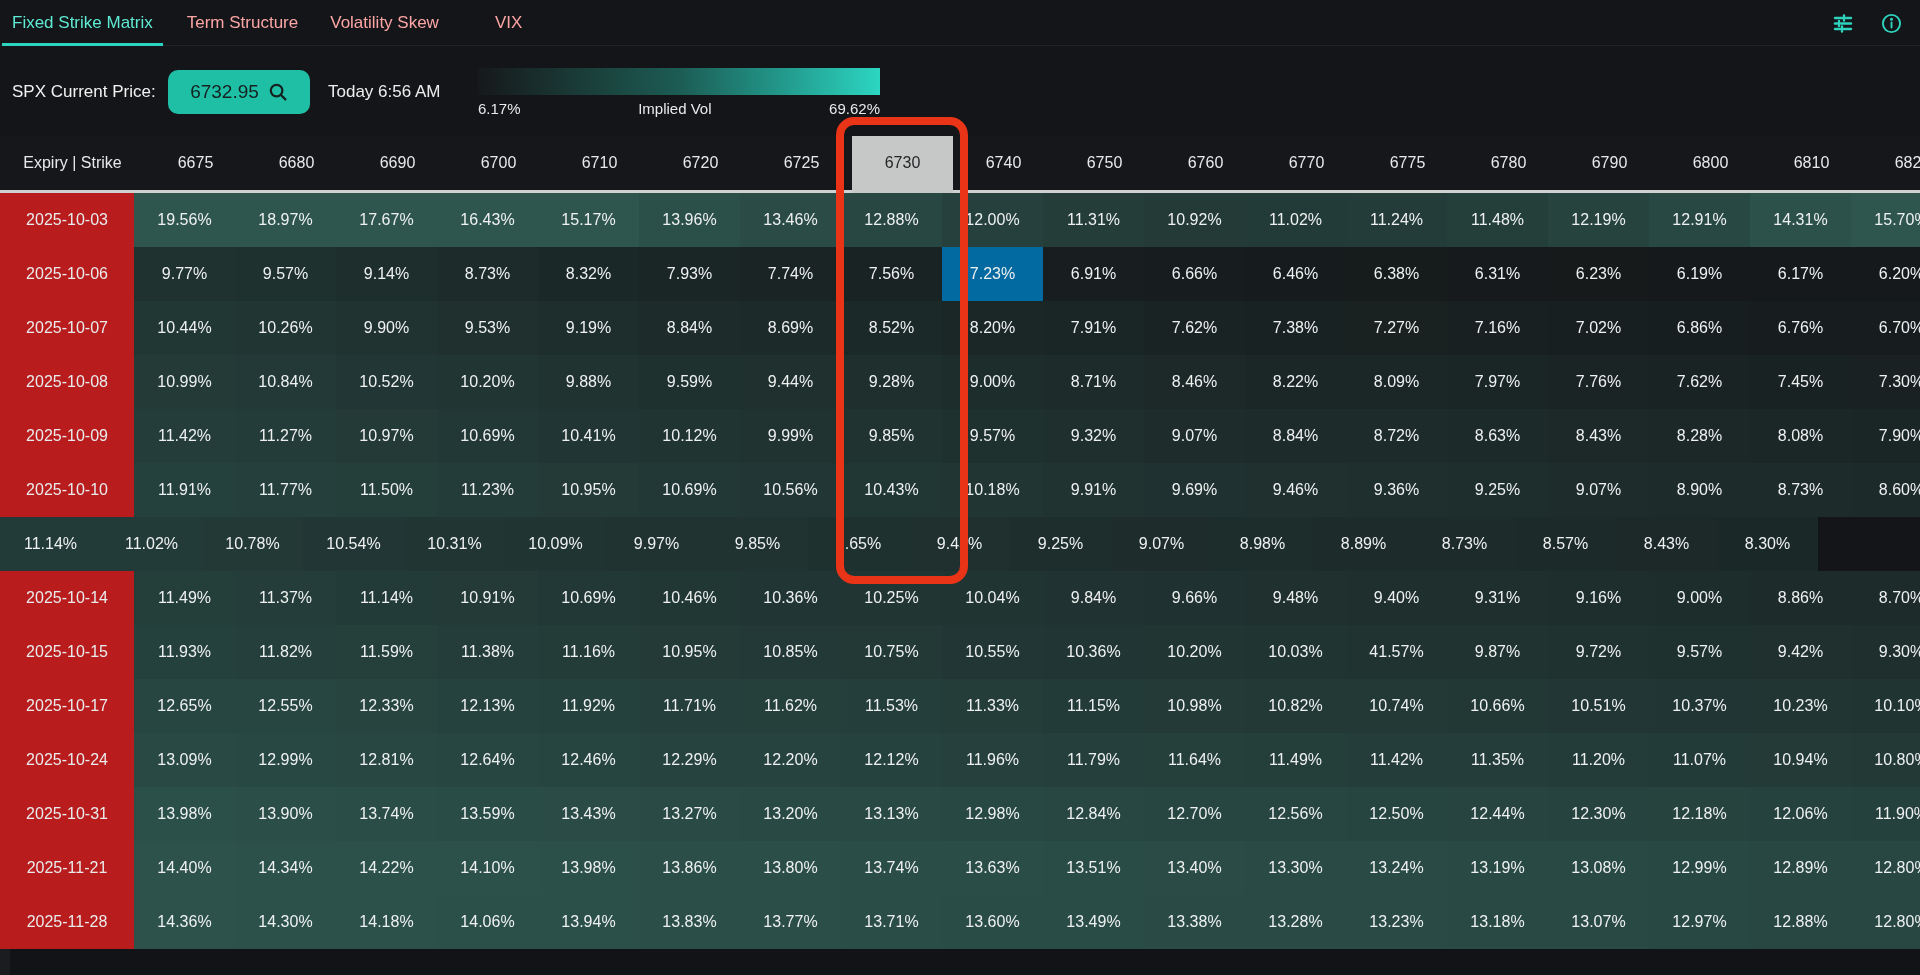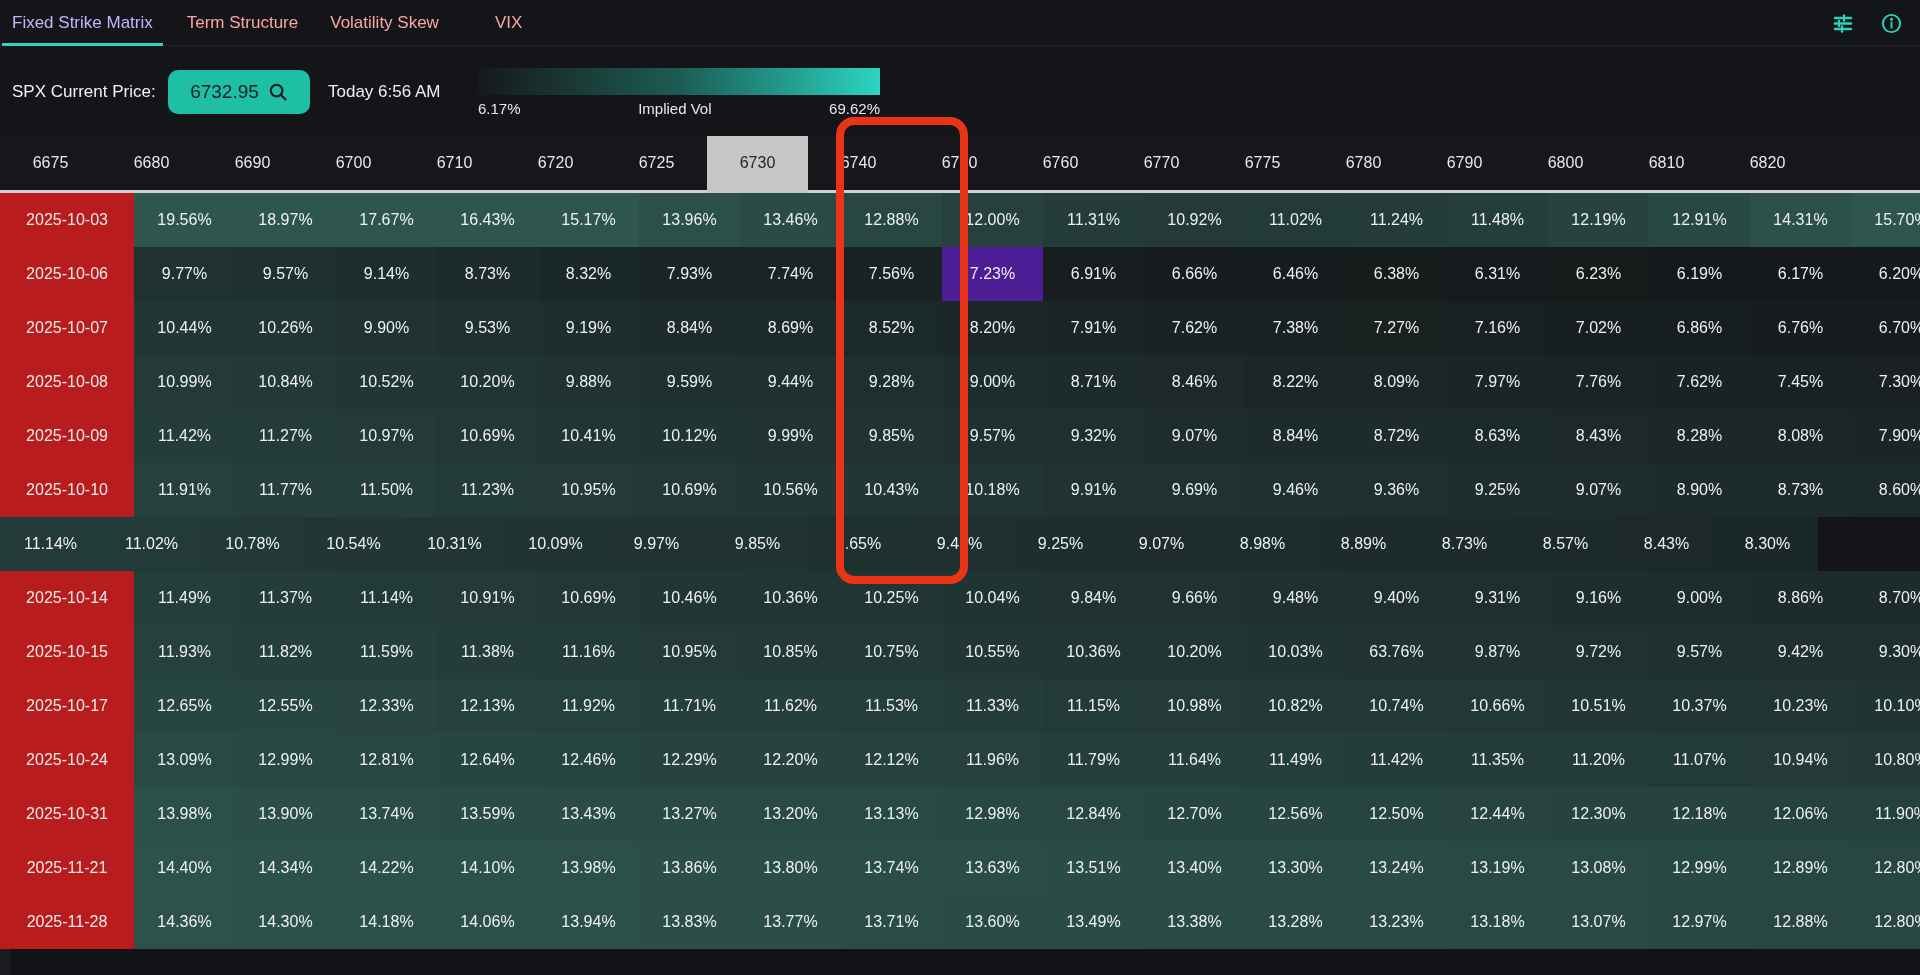--- a/index.html
+++ b/index.html
@@ -4,21 +4,21 @@
 <style>
   * { box-sizing: border-box; margin: 0; padding: 0; }
   html, body { width: 1920px; height: 975px; overflow: hidden; background: #141518;
     font-family: "Liberation Sans", "DejaVu Sans", sans-serif; color: #e9ebed; }
 
   
   .nav { position: relative; height: 46px; display: flex; align-items: center;
     padding-left: 2px; border-bottom: 1px solid #232427; background: #141518; }
   .tab { font-size: 17px; color: #fca5a5; padding: 0 10px; height: 46px;
     display: flex; align-items: center; cursor: pointer; }
-  .tab.active { color: #c4b5fd; border-bottom: 3px solid #2dd4bf; padding-top: 3px; }
+  .tab.active { color: #5eead4; border-bottom: 3px solid #2dd4bf; padding-top: 3px; }
   .tab.gap-lg { margin-left: 36px; }
   .nav-icons { position: absolute; right: 16px; top: 0; height: 46px;
     display: flex; align-items: center; gap: 22px; }
   .icon-btn { width: 26px; height: 26px; display: flex; align-items: center;
     justify-content: center; cursor: pointer; }
 
   
   .toolbar { position: relative; height: 90px; background: #141518; }
   .spx-label { position: absolute; left: 12px; top: 36px; font-size: 17px; color: #f0f2f2; }
   .price-btn { position: absolute; left: 168px; top: 24px; width: 142px; height: 44px;
@@ -103,20 +103,21 @@
   <div class="vol-labels">
     <span>6.17%</span>
     <span>Implied Vol</span>
     <span>69.62%</span>
   </div>
 </div>
 
 <div class="matrix">
   <div class="mtable">
     <div class="hrow">
+      <div class="corner">Expiry | Strike</div>
     <div class="hcell">6675</div>
         <div class="hcell">6680</div>
         <div class="hcell">6690</div>
         <div class="hcell">6700</div>
         <div class="hcell">6710</div>
         <div class="hcell">6720</div>
         <div class="hcell">6725</div>
         <div class="hcell hl">6730</div>
         <div class="hcell">6740</div>
         <div class="hcell">6750</div>
@@ -154,21 +155,21 @@
         <div class="trow">
           <div class="datecell">2025-10-06</div>
           <div class="vcell" style="background: rgb(31, 50, 48);">9.77%</div>
           <div class="vcell" style="background: rgb(31, 49, 47);">9.57%</div>
           <div class="vcell" style="background: rgb(30, 46, 44);">9.14%</div>
           <div class="vcell" style="background: rgb(29, 43, 42);">8.73%</div>
           <div class="vcell" style="background: rgb(27, 40, 40);">8.32%</div>
           <div class="vcell" style="background: rgb(26, 37, 37);">7.93%</div>
           <div class="vcell" style="background: rgb(26, 36, 36);">7.74%</div>
           <div class="vcell" style="background: rgb(25, 35, 35);">7.56%</div>
-          <div class="vcell" style="background: #4c1d95;">7.23%</div>
+          <div class="vcell" style="background: #0369a1;">7.23%</div>
           <div class="vcell" style="background: rgb(24, 30, 31);">6.91%</div>
           <div class="vcell" style="background: rgb(23, 29, 30);">6.66%</div>
           <div class="vcell" style="background: rgb(22, 27, 29);">6.46%</div>
           <div class="vcell" style="background: rgb(22, 27, 28);">6.38%</div>
           <div class="vcell" style="background: rgb(22, 26, 28);">6.31%</div>
           <div class="vcell" style="background: rgb(22, 26, 27);">6.23%</div>
           <div class="vcell" style="background: rgb(22, 25, 27);">6.19%</div>
           <div class="vcell" style="background: rgb(21, 25, 27);">6.17%</div>
           <div class="vcell" style="background: rgb(22, 25, 27);">6.20%</div>
         </div>
@@ -304,21 +305,21 @@
           <div class="vcell" style="background: rgb(37, 63, 59);">11.59%</div>
           <div class="vcell" style="background: rgb(36, 61, 58);">11.38%</div>
           <div class="vcell" style="background: rgb(35, 60, 56);">11.16%</div>
           <div class="vcell" style="background: rgb(35, 58, 55);">10.95%</div>
           <div class="vcell" style="background: rgb(34, 57, 55);">10.85%</div>
           <div class="vcell" style="background: rgb(34, 57, 54);">10.75%</div>
           <div class="vcell" style="background: rgb(34, 55, 53);">10.55%</div>
           <div class="vcell" style="background: rgb(33, 54, 52);">10.36%</div>
           <div class="vcell" style="background: rgb(33, 53, 51);">10.20%</div>
           <div class="vcell" style="background: rgb(32, 52, 50);">10.03%</div>
-          <div class="vcell" style="background: rgb(32, 51, 49);">63.76%</div>
+          <div class="vcell" style="background: rgb(32, 51, 49);">41.57%</div>
           <div class="vcell" style="background: rgb(32, 51, 49);">9.87%</div>
           <div class="vcell" style="background: rgb(31, 50, 48);">9.72%</div>
           <div class="vcell" style="background: rgb(31, 49, 47);">9.57%</div>
           <div class="vcell" style="background: rgb(31, 48, 46);">9.42%</div>
           <div class="vcell" style="background: rgb(30, 47, 45);">9.30%</div>
         </div>
         <div class="trow">
           <div class="datecell">2025-10-17</div>
           <div class="vcell" style="background: rgb(39, 70, 65);">12.65%</div>
           <div class="vcell" style="background: rgb(39, 69, 65);">12.55%</div>

